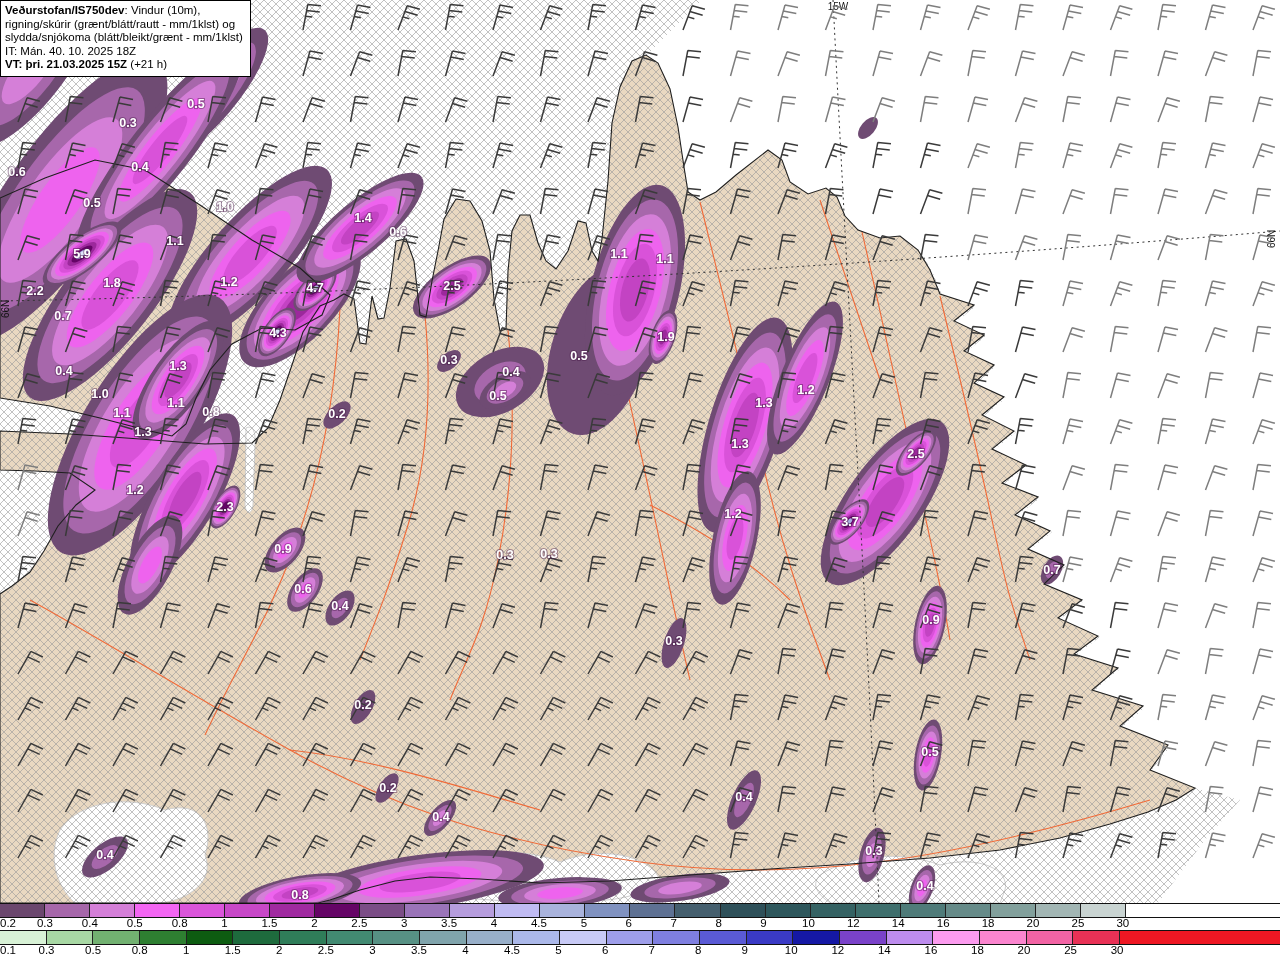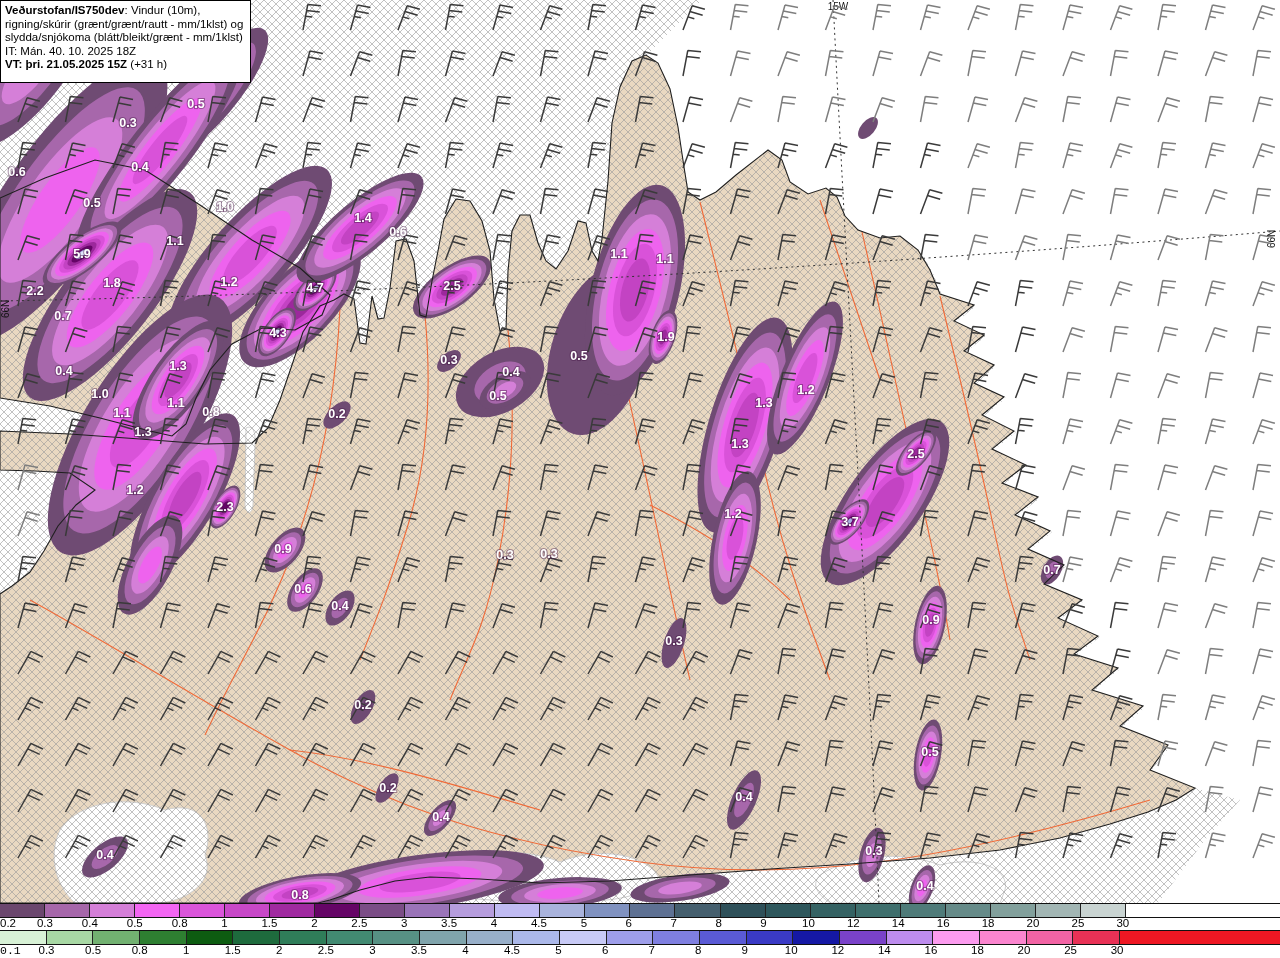--- a/index.html
+++ b/index.html
@@ -1,20 +1,20 @@
 <!DOCTYPE html>
 <html><head>
 <meta charset="utf-8">
 <style>
   html,body{margin:0;padding:0;background:#fff;}
   .screen{position:relative;width:1280px;height:958px;background:#fff;overflow:hidden;
           font-family:"Liberation Sans",sans-serif;outline:1px solid #000;}
   #mapsvg{position:absolute;left:0;top:0;}
   .titlebox{position:absolute;left:0;top:0;background:#fff;border:1px solid #000;
-            padding:3px 7px 10px 4px;font-size:11.5px;line-height:13.6px;color:#000;z-index:5;max-width:252px;}
+            padding:3px 7px 4px 4px;font-size:11.5px;line-height:13.6px;color:#000;z-index:5;max-width:252px;}
   .titlebox b{font-weight:bold;}
   .bars{position:absolute;left:0;top:903px;width:1280px;height:55px;z-index:4;background:#fff;}
   .bar{display:flex;height:15px;border-top:1px solid #111;border-bottom:1px solid #111;box-sizing:border-box;}
   .bar .cell{flex:1 1 0;border-left:1px solid #222;}
   .bar .cell:first-child{border-left:none;}
   .bar .cell.wide{flex:3.5 1 0;}
   .ticks{position:relative;height:12px;background:#fff;font-size:11.5px;color:#000;}
   .tick{position:absolute;top:-1px;transform:translateX(-50%);white-space:nowrap;}
   .tick.first{transform:translateX(0);}
   svg text{font-family:"Liberation Sans",sans-serif;}
@@ -1994,24 +1994,24 @@
         <text x="363" y="709" class="plabel">0.2</text>
         <text x="388" y="792" class="plabel">0.2</text>
         <text x="441" y="821" class="plabel">0.4</text>
         <text x="105" y="859" class="plabel">0.4</text>
         <text x="300" y="899" class="plabel">0.8</text>
       </g>
   </svg>
 
   <div class="titlebox">
     <div><b>Veðurstofan/IS750dev</b><span>: Vindur (10m),</span></div>
-    <div>rigning/skúrir (grænt/grænt/rautt - mm/1klst) og</div>
+    <div>rigning/skúrir (grænt/blátt/rautt - mm/1klst) og</div>
     <div>slydda/snjókoma (blátt/bleikt/grænt - mm/1klst)</div>
     <div>IT: Mán. 40. 10. 2025 18Z</div>
-    <div><b>VT: þri. 21.05.2025 15Z</b><span> (+31 h)</span></div>
+    <div><b>VT: þri. 21.03.2025 15Z</b><span> (+21 h)</span></div>
   </div>
 
   <div class="bars">
     <div class="bar" id="bar-snow">
         <div class="cell" style="background: rgb(107, 71, 110);"></div>
         <div class="cell" style="background: rgb(166, 103, 170);"></div>
         <div class="cell" style="background: rgb(212, 127, 216);"></div>
         <div class="cell" style="background: rgb(243, 102, 243);"></div>
         <div class="cell" style="background: rgb(218, 85, 218);"></div>
         <div class="cell" style="background: rgb(200, 72, 200);"></div>
@@ -2085,21 +2085,21 @@
         <div class="cell" style="background: rgb(21, 24, 164);"></div>
         <div class="cell" style="background: rgb(122, 66, 201);"></div>
         <div class="cell" style="background: rgb(189, 140, 238);"></div>
         <div class="cell" style="background: rgb(252, 155, 239);"></div>
         <div class="cell" style="background: rgb(251, 133, 207);"></div>
         <div class="cell" style="background: rgb(242, 99, 164);"></div>
         <div class="cell" style="background: rgb(232, 49, 86);"></div>
         <div class="cell wide" style="background: rgb(238, 23, 35);"></div>
       </div>
     <div class="ticks" id="ticks-rain">
-        <span class="tick first" style="left: 0%; font-family: Liberation Mono, monospace;">0.1</span>
+        <span class="tick first" style="left: 0%;">0.1</span>
         <span class="tick" style="left: 3.63636%;">0.3</span>
         <span class="tick" style="left: 7.27273%;">0.5</span>
         <span class="tick" style="left: 10.9091%;">0.8</span>
         <span class="tick" style="left: 14.5455%;">1</span>
         <span class="tick" style="left: 18.1818%;">1.5</span>
         <span class="tick" style="left: 21.8182%;">2</span>
         <span class="tick" style="left: 25.4545%;">2.5</span>
         <span class="tick" style="left: 29.0909%;">3</span>
         <span class="tick" style="left: 32.7273%;">3.5</span>
         <span class="tick" style="left: 36.3636%;">4</span>

